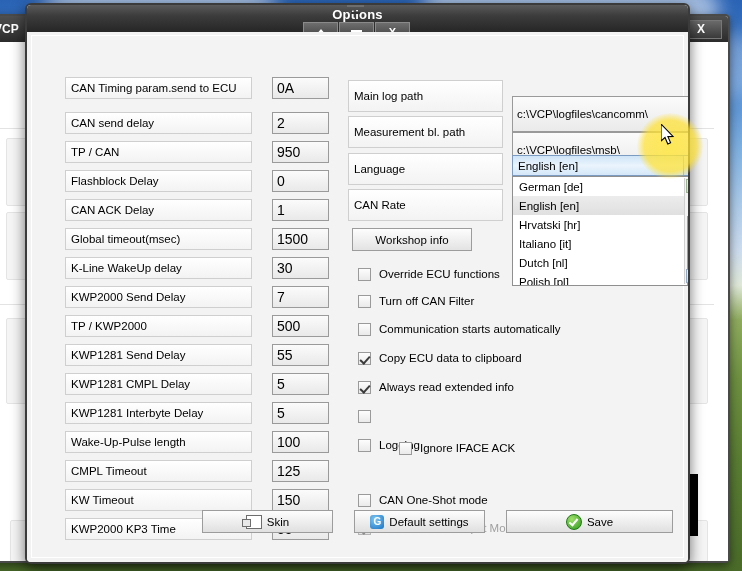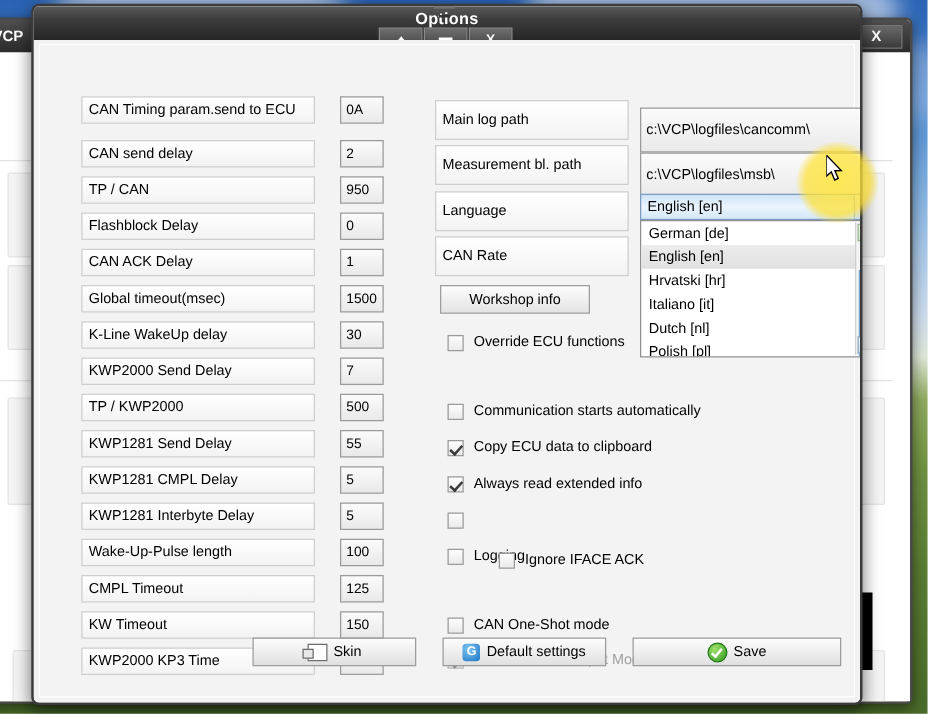--- a/index.html
+++ b/index.html
@@ -88,38 +88,38 @@
   .lrow{position:absolute;left:33px;height:22px;}
   .lbl{
     position:absolute;left:0;top:0;width:187px;height:22px;
     background:linear-gradient(180deg,#ffffff,#f3f3f3);
     border:1px solid #cfcfcf;
     display:flex;align-items:center;padding-left:5px;
     color:#000;font-size:11.5px;white-space:nowrap;overflow:hidden;
     box-sizing:border-box;
   }
   .val{
-    position:absolute;left:207px;top:0;width:35px;height:22px;
+    position:absolute;left:207px;top:0;width:57px;height:22px;
     background:linear-gradient(180deg,#fbfbfb,#e9e9e9);
     border:1px solid #9a9a9a;
     display:flex;align-items:center;padding-left:4px;
-    color:#000;font-size:11px;box-sizing:border-box;text-align:right;
+    color:#000;font-size:14px;box-sizing:border-box;text-align:right;
   }
 
   
   .rrow{position:absolute;left:316px;height:22px;}
   .rlbl{
     position:absolute;left:0;top:0;width:155px;height:32px;
     background:linear-gradient(180deg,#ffffff,#f3f3f3);
     border:1px solid #cfcfcf;
     display:flex;align-items:center;padding-left:5px;
     color:#000;font-size:11.5px;box-sizing:border-box;white-space:nowrap;
   }
   .rval{
-    position:absolute;left:164px;top:6px;width:188px;height:36px;
+    position:absolute;left:164px;top:16px;width:188px;height:36px;
     background:linear-gradient(180deg,#fbfbfb,#eaeaea);
     border:1px solid #9a9a9a;
     display:flex;align-items:center;padding-left:4px;
     color:#000;font-size:11.5px;box-sizing:border-box;white-space:nowrap;
   }
 
   
   #combo{
     position:absolute;left:480px;top:119px;width:190px;height:21px;
     border:1px solid #7b9bc1;box-sizing:border-box;
@@ -356,20 +356,24 @@
       <div class="rrow" style="top:153px;">
         <span class="rlbl">CAN Rate</span>
       </div>
 
       <div id="workshop">Workshop info</div>
 
       <div class="cbrow" style="top:230px;">
         <span class="cbox"></span>
         <span class="cbtxt">Override ECU functions</span>
       </div>
+      <div class="cbrow" style="top:257px;">
+        <span class="cbox"></span>
+        <span class="cbtxt">Turn off CAN Filter</span>
+      </div>
       <div class="cbrow" style="top:285px;">
         <span class="cbox"></span>
         <span class="cbtxt">Communication starts automatically</span>
       </div>
       <div class="cbrow" style="top:314px;">
         <span class="cbox on"></span>
         <span class="cbtxt">Copy ECU data to clipboard</span>
       </div>
       <div class="cbrow" style="top:343px;">
         <span class="cbox on"></span>

